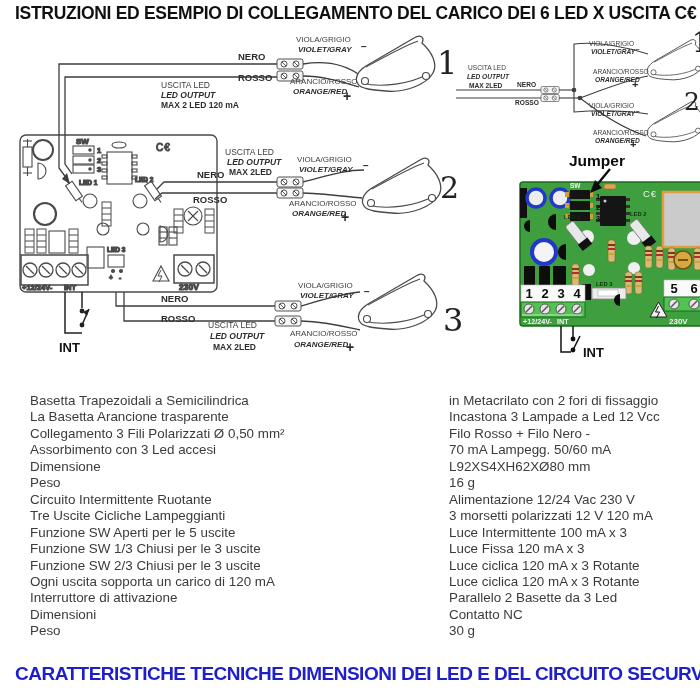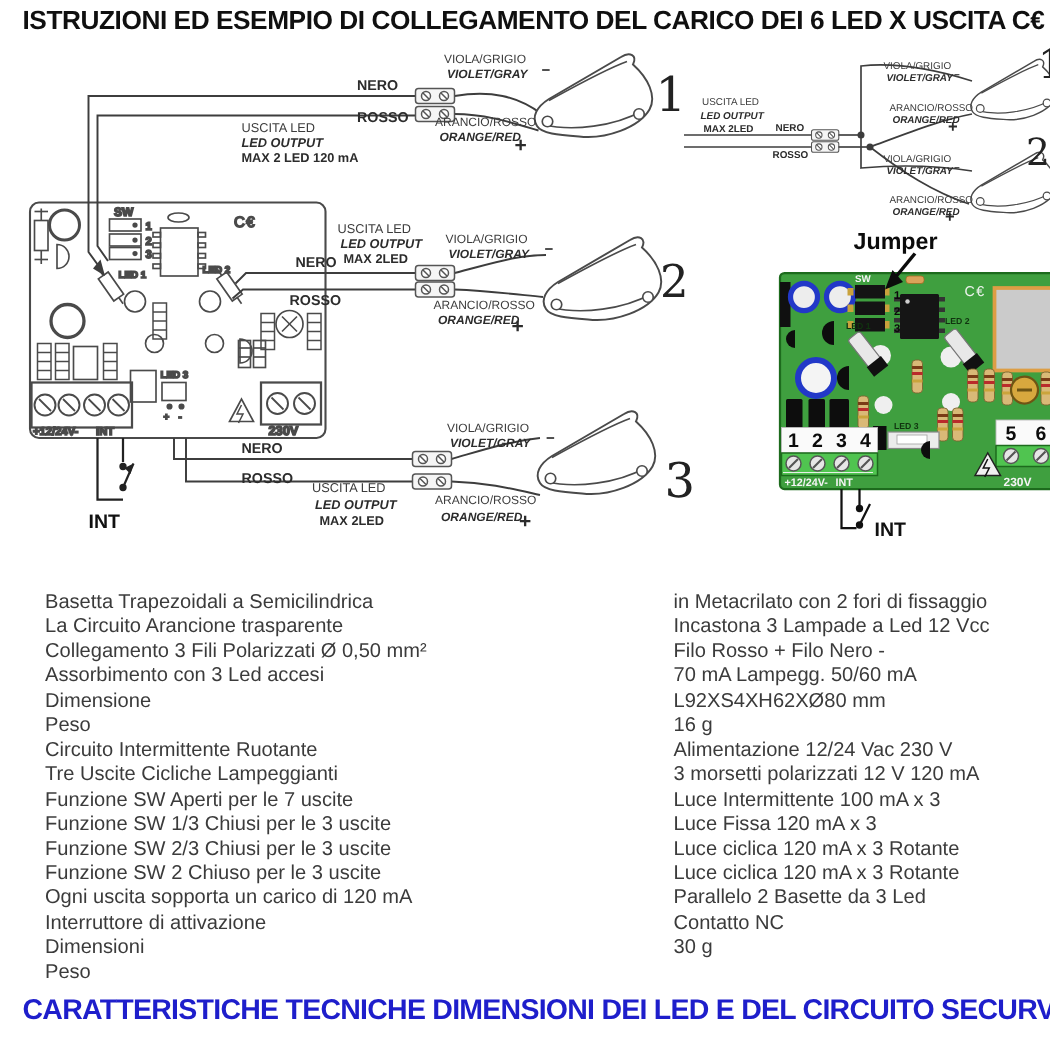--- a/index.html
+++ b/index.html
@@ -384,31 +384,30 @@
       <circle cx="561" cy="339" r="1.7" fill="#111"></circle>
       <circle cx="561" cy="350" r="1.7" fill="#111"></circle>
       <path d="M561,350 L568,336"></path>
       <text class="t-int" x="571" y="357" stroke="none">INT</text>
     </g>
   </svg>
 
   <div class="specs">
     <div class="spec-col left">
       <div>Basetta Trapezoidali a Semicilindrica</div>
-      <div>La Circuito Arancione trasparente</div>
+      <div>La Basetta Arancione trasparente</div>
       <div>Collegamento 3 Fili Polarizzati Ø 0,50 mm²</div>
       <div>Assorbimento con 3 Led accesi</div>
       <div>Dimensione</div>
       <div>Peso</div>
       <div>Circuito Intermittente Ruotante</div>
       <div>Tre Uscite Cicliche Lampeggianti</div>
-      <div>Funzione SW Aperti per le 7 uscite</div>
+      <div>Funzione SW Aperti per le 5 uscite</div>
       <div>Funzione SW 1/3 Chiusi per le 3 uscite</div>
       <div>Funzione SW 2/3 Chiusi per le 3 uscite</div>
-      <div>Funzione SW 2 Chiuso per le 3 uscite</div>
       <div>Ogni uscita sopporta un carico di 120 mA</div>
       <div>Interruttore di attivazione</div>
       <div>Dimensioni</div>
       <div>Peso</div>
     </div>
     <div class="spec-col right">
       <div>in Metacrilato con 2 fori di fissaggio</div>
       <div>Incastona 3 Lampade a Led 12 Vcc</div>
       <div>Filo Rosso + Filo Nero -</div>
       <div>70 mA Lampegg. 50/60 mA</div>

